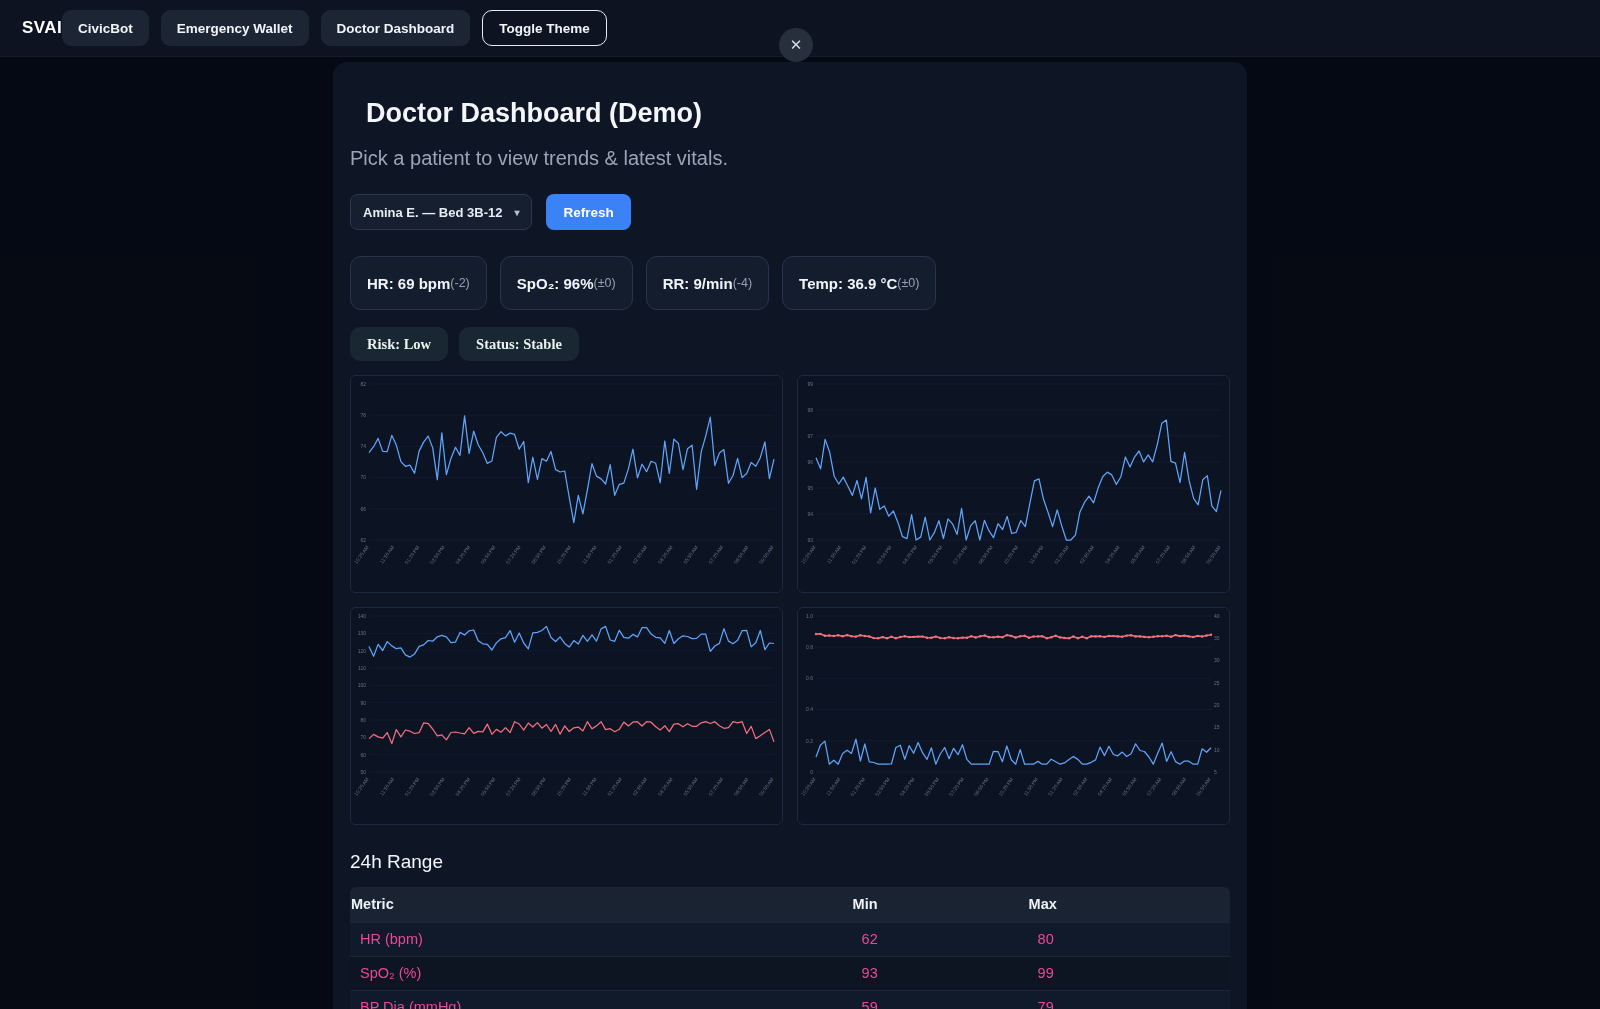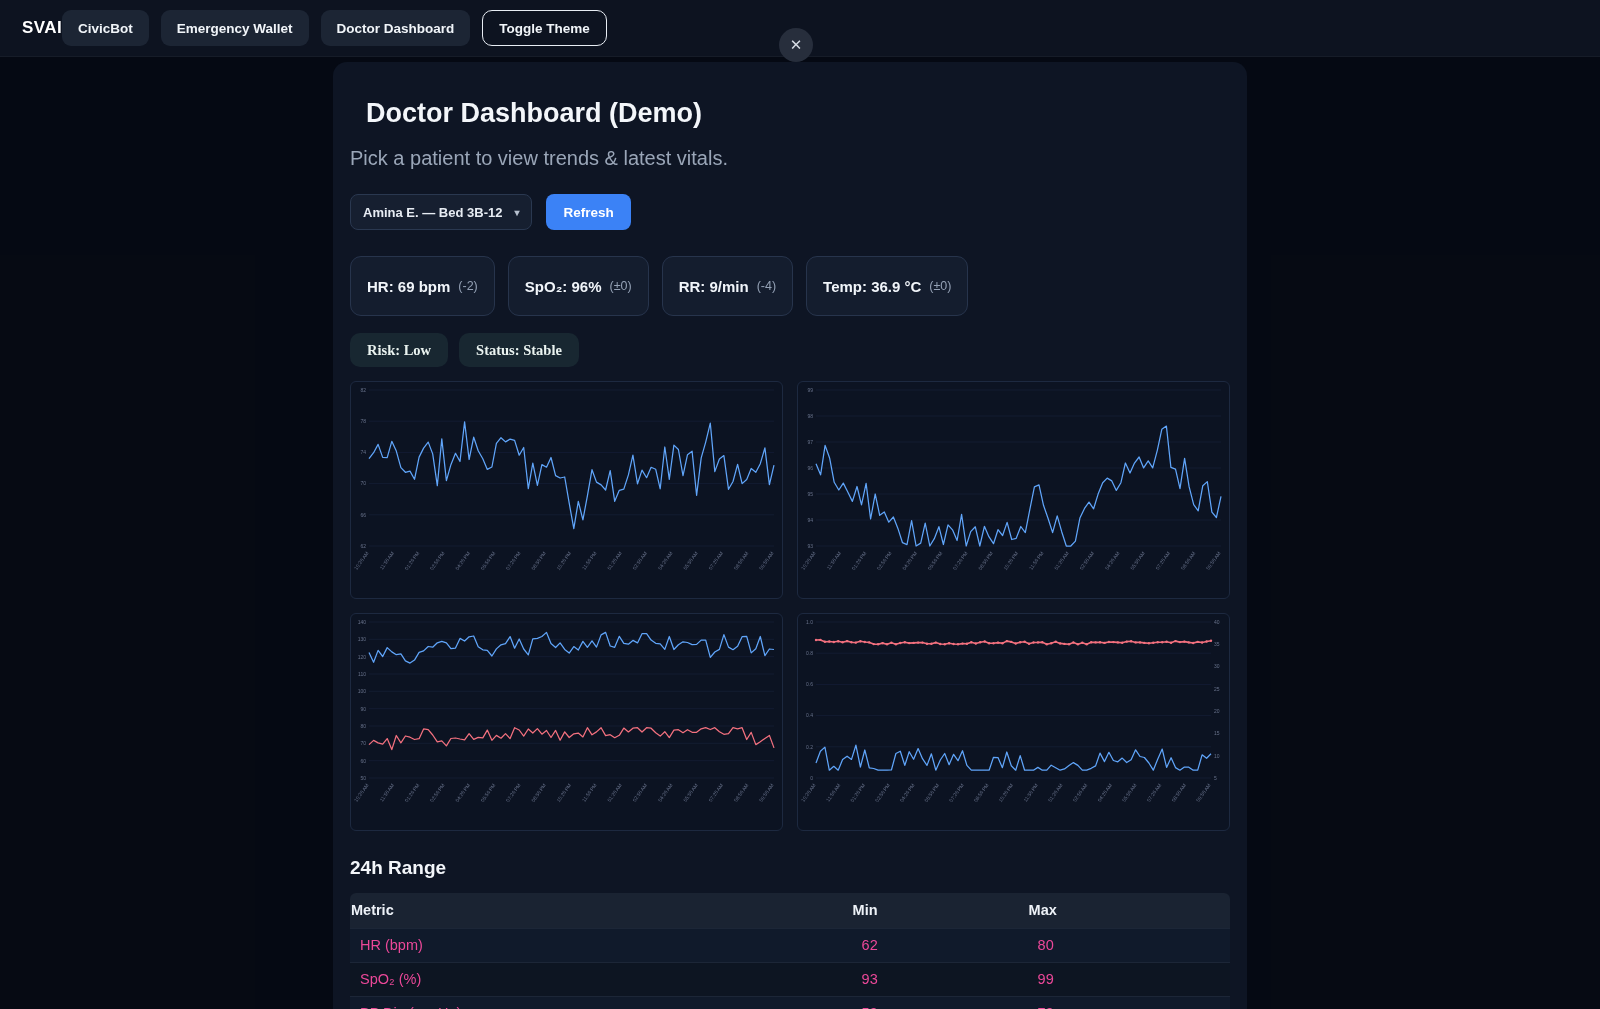--- a/index.html
+++ b/index.html
@@ -33,36 +33,36 @@
 
   .controls{display:flex;gap:14px;margin-top:24px;align-items:center;}
   .select{height:36px;background:#161f30;border:1px solid #2a3850;border-radius:8px;
     display:flex;align-items:center;gap:12px;padding:0 12px;font-size:13px;font-weight:600;
     color:#e7ecf3;cursor:pointer;}
   .chev{font-size:10px;color:#b7c0cf;}
   .refresh-btn{height:36px;background:#3b82f6;border:none;border-radius:8px;color:#fff;
     font-weight:700;font-size:13.5px;padding:0 17px;font-family:inherit;cursor:pointer;}
 
   .chips{display:flex;gap:13px;margin-top:26px;}
-  .chip{height:60px;background:#141d2e;border:1px solid #27344c;border-radius:11px;
-    display:flex;align-items:center;padding:0 16px;gap:8px;white-space:nowrap;}
+  .chip{height:54px;background:#141d2e;border:1px solid #27344c;border-radius:11px;
+    display:flex;align-items:center;padding:0 16px;white-space:nowrap;}
   .chip .lbl{font-size:15px;font-weight:700;color:#f1f5fa;}
   .chip .delta{font-size:12.5px;color:#93a0b4;}
 
   .badges{display:flex;gap:11px;margin-top:17px;font-family:Liberation Serif, serif;}
   .badge{height:34px;border-radius:10px;background:#182731;display:flex;align-items:center;
     padding:0 17px;font-size:14.5px;font-weight:700;color:#eaf3f0;}
 
   .charts-grid{display:grid;grid-template-columns:1fr 1fr;gap:14px;margin-top:14px;}
   .chart-panel{height:218px;background:#0c1322;border:1px solid #1d2940;border-radius:6px;overflow:hidden;}
   .chart-panel svg{display:block;}
   .tick{font-size:5px;fill:#67718a;font-family:"Liberation Sans",sans-serif;}
   .gridline{stroke:#17223c;stroke-width:0.6;}
 
-  .section-title{margin:26px 0 0;font-size:19px;font-weight:700;color:#f3f6fa;}
+  .section-title{margin:26px 0 0;font-size:19px;font-weight:400;color:#f3f6fa;}
 
   .table-wrap{margin-top:14px;border-radius:6px;overflow:hidden;}
   .range-table{width:100%;border-collapse:collapse;font-size:14.5px;}
   .range-table th{background:#1a2332;height:35px;font-weight:700;color:#eef2f8;text-align:left;}
   .range-table td{height:34px;padding-left:10px;color:#ec4899;border-top:1px solid #1c2637;text-align:left;}
   .range-table tbody tr:nth-child(odd){background:#101a2b;}
   .range-table tbody tr:nth-child(even){background:#0d1522;}
   .col-metric{width:57%;} .col-min{width:20%;} .col-max{width:23%;}
 </style>
 </head>

